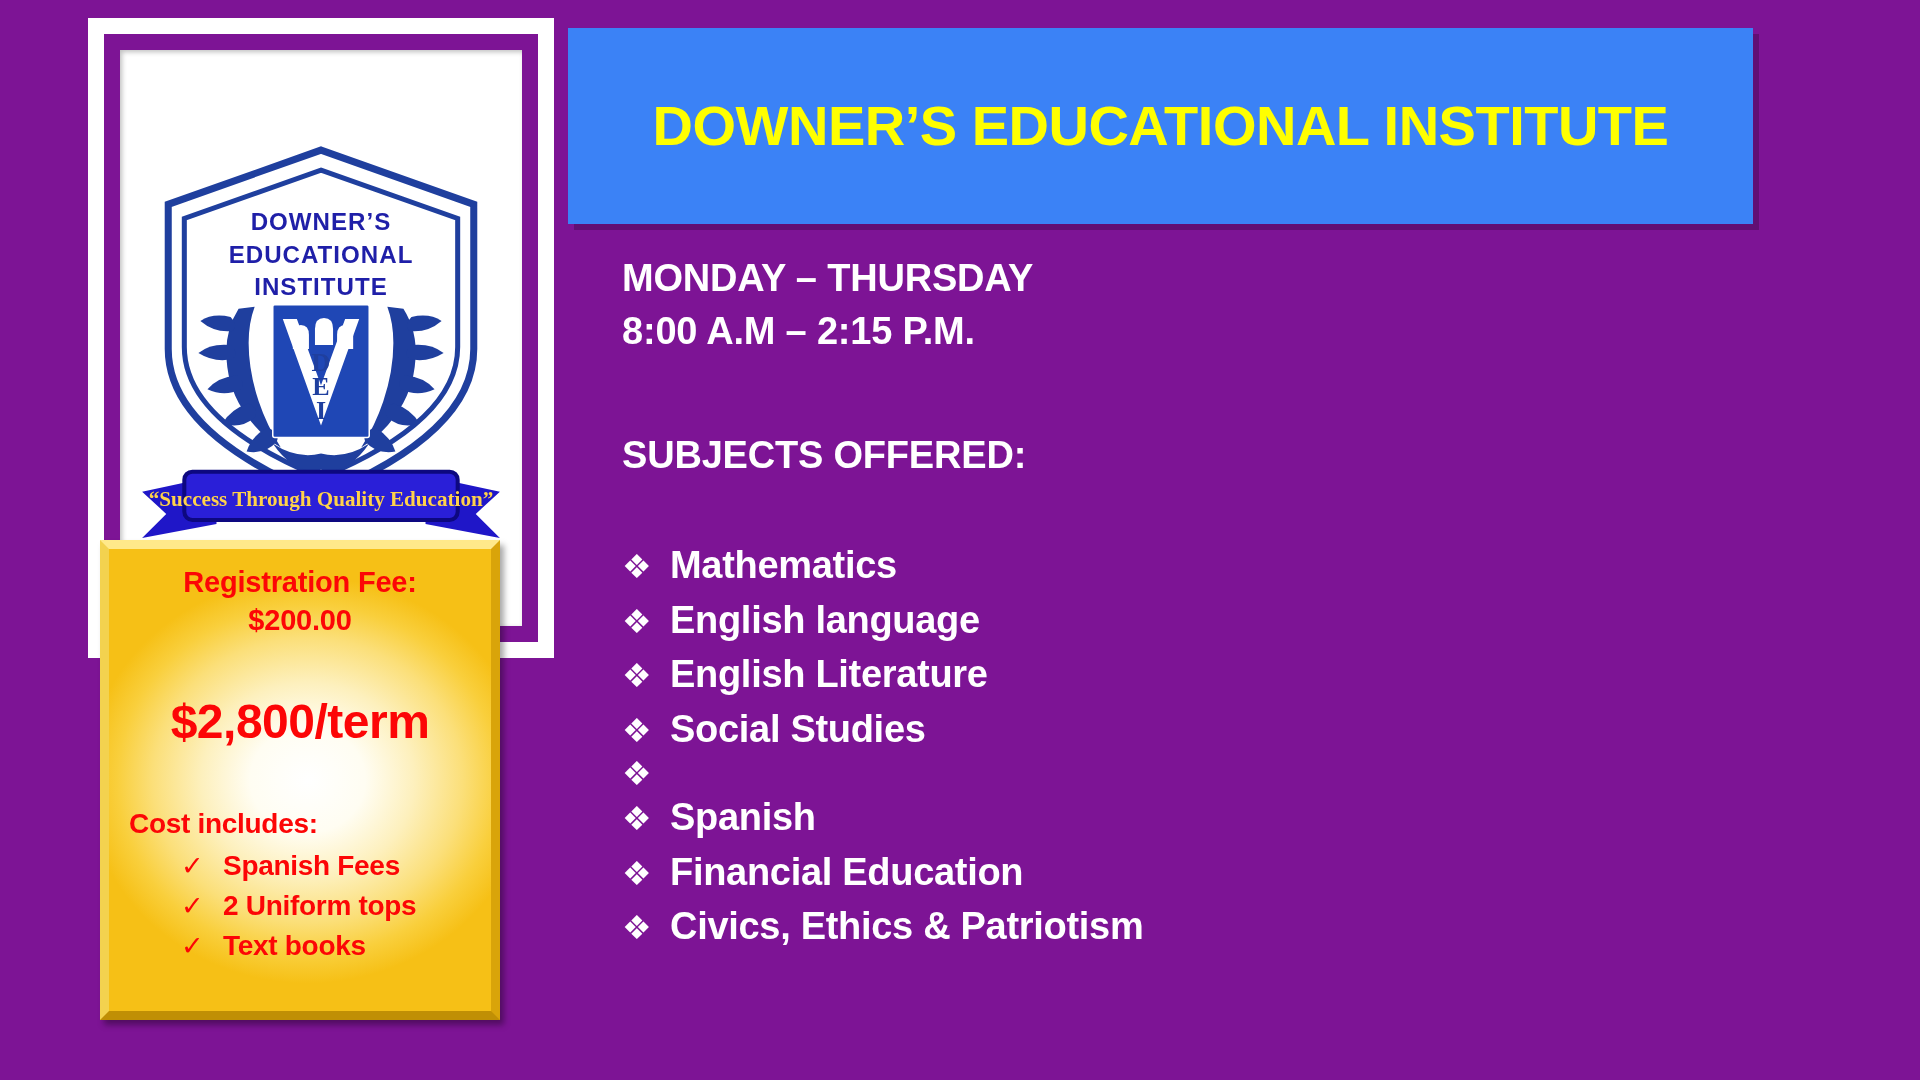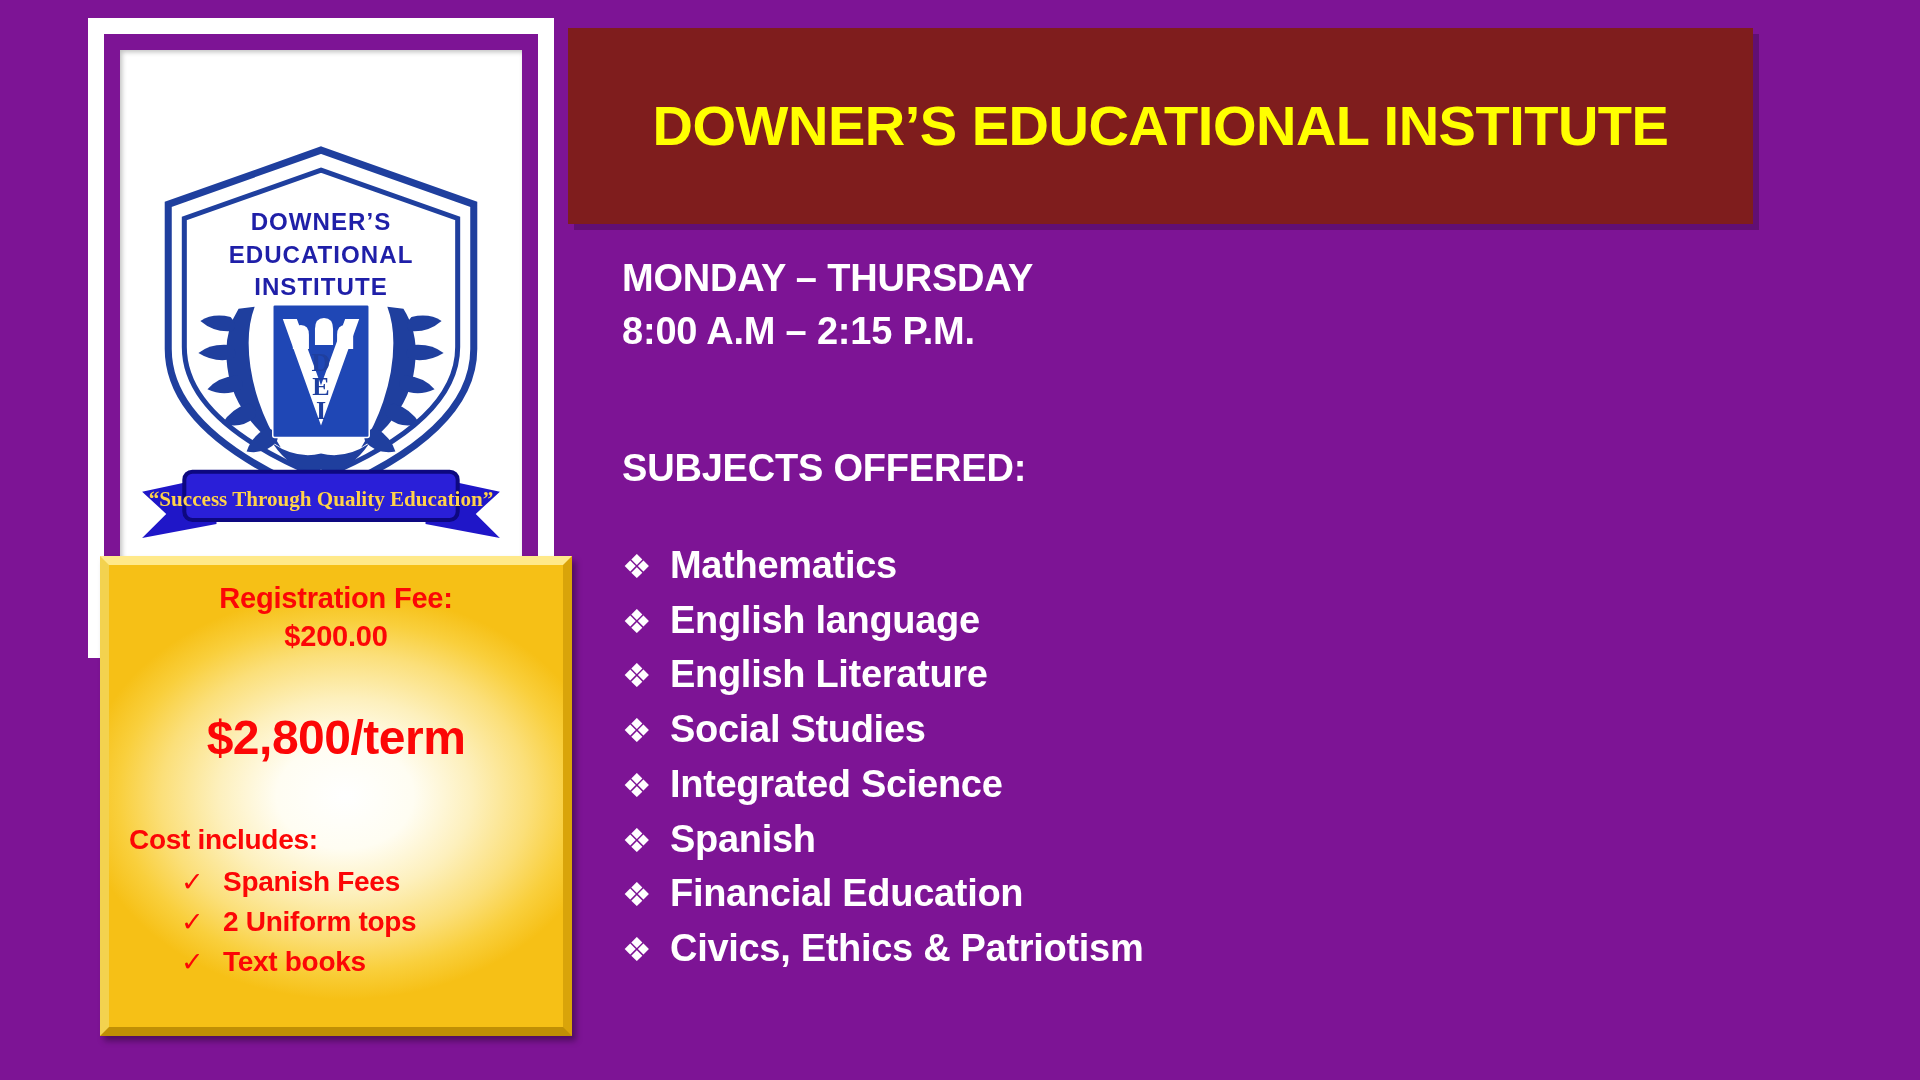--- a/index.html
+++ b/index.html
@@ -51,22 +51,22 @@
     overflow: hidden;
     box-shadow: inset 2px 2px 5px rgba(0,0,0,0.25);
   }
 
   .logo-svg { display: block; width: 100%; height: 100%; }
 
   
   .fee-box {
     position: absolute;
     left: 100px;
-    top: 556px;
-    width: 472px;
+    top: 540px;
+    width: 400px;
     height: 480px;
     box-sizing: border-box;
     background:
       radial-gradient(ellipse 58% 44% at 52% 50%,
         #ffffff 0%,
         #fffdf2 26%,
         #fdf0bd 48%,
         #fbdf79 70%,
         #f9cf3c 86%,
         #f6c016 100%);
@@ -126,21 +126,21 @@
     width: 1360px;
     height: 1080px;
   }
 
   .title-banner {
     position: absolute;
     left: 8px;
     top: 28px;
     width: 1185px;
     height: 196px;
-    background: #7f1d1d;
+    background: #3b82f6;
     box-shadow: 6px 6px 0px rgba(0,0,0,0.22);
     box-sizing: border-box;
     display: flex;
     flex-direction: column;
     justify-content: center;
     align-items: center;
     padding: 11px 8px;
   }
   .title-line {
     color: #ffff00;
@@ -169,21 +169,20 @@
 
   .subjects-heading {
     position: absolute;
     left: 62px;
     top: 434px;
     color: #ffffff;
     font-weight: bold;
     font-size: 38px;
     letter-spacing: -0.2px;
     white-space: nowrap;
-    margin-top: 13px;
   }
 
   .subjects-list {
     position: absolute;
     left: 62px;
     top: 538px;
     margin: 0;
     padding: 0;
     list-style: none;
     color: #ffffff;
@@ -327,21 +326,20 @@
     <li>
       <span class="subj-bullet">❖</span>
       <span>English Literature</span>
     </li>
     <li>
       <span class="subj-bullet">❖</span>
       <span>Social Studies</span>
     </li>
     <li>
       <span class="subj-bullet">❖</span>
-      <span>Integrated Science</span>
     </li>
     <li>
       <span class="subj-bullet">❖</span>
       <span>Spanish</span>
     </li>
     <li>
       <span class="subj-bullet">❖</span>
       <span>Financial Education</span>
     </li>
     <li>

